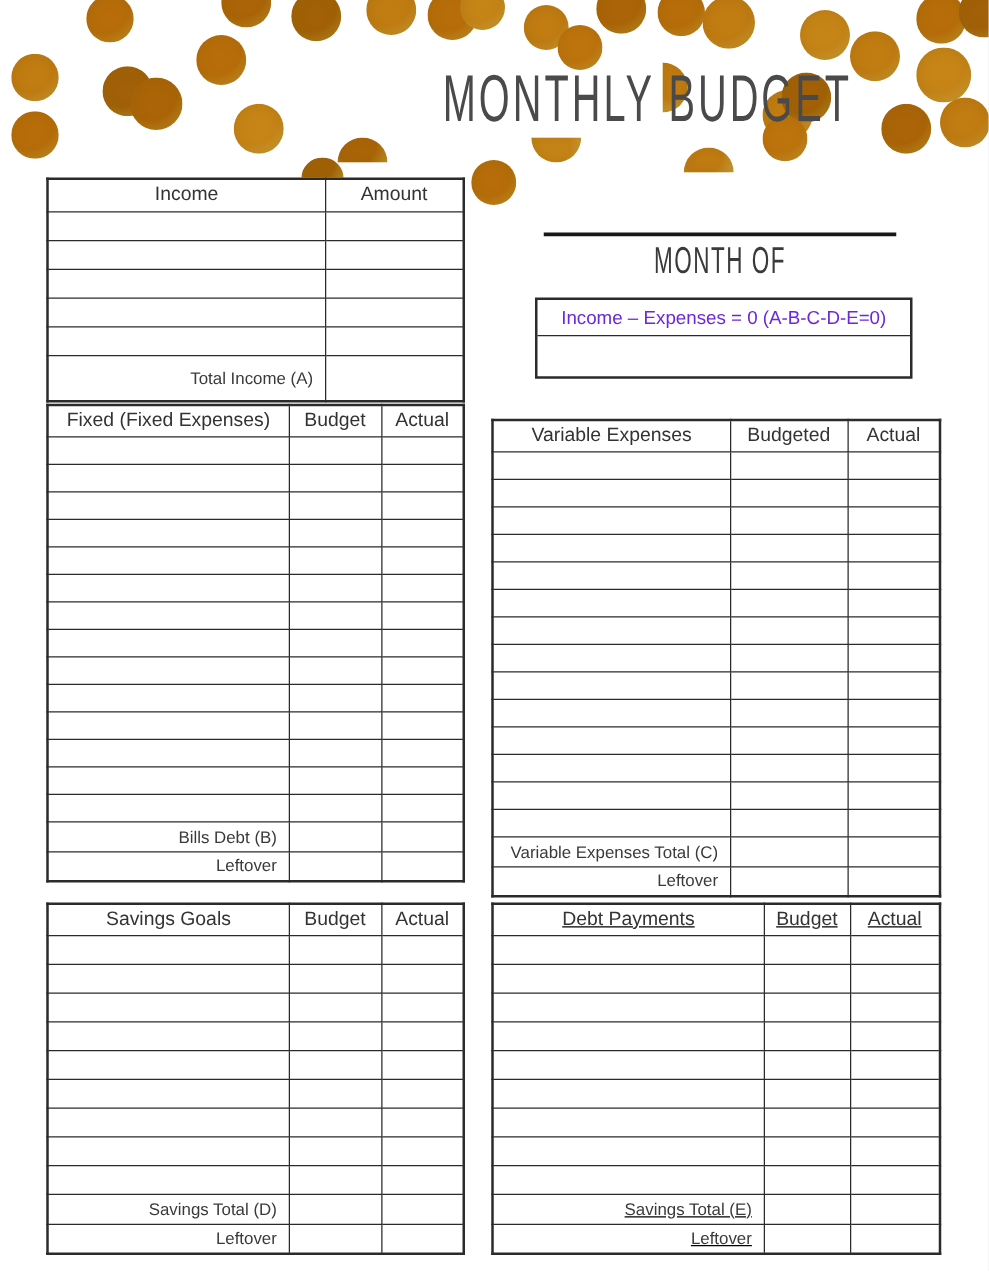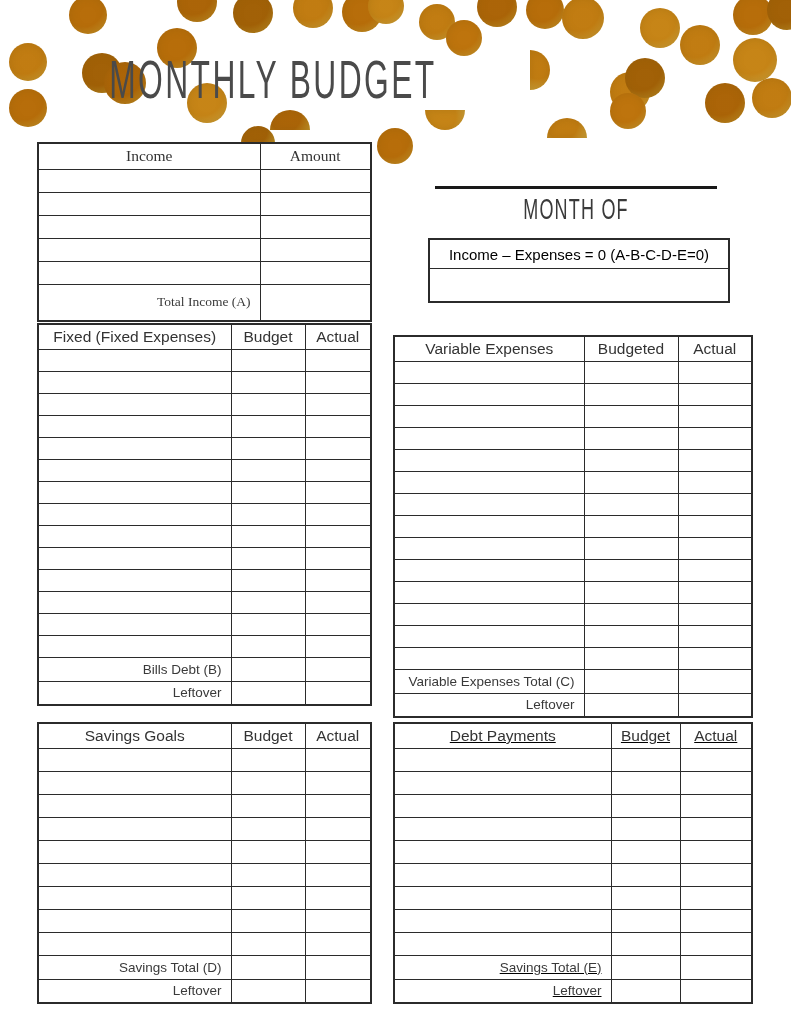--- a/index.html
+++ b/index.html
@@ -2,32 +2,32 @@
 <html><head>
 <meta charset="utf-8">
 <style>
   html,body{margin:0;padding:0;background:#e9e9e9;}
   .page{position:relative;width:791px;height:1024px;margin:0 auto;background:#ffffff;
         overflow:hidden;font-family:"Liberation Sans",sans-serif;}
   
   .confetti{position:absolute;inset:0;z-index:0;}
   .dot{position:absolute;box-shadow:inset 0 0 10px rgba(128,90,12,.28);}
   
-  .title-wrap{position:absolute;top:49px;left:0;width:791px;text-align:left;z-index:2;}
+  .title-wrap{position:absolute;top:49px;left:0;width:791px;text-align:right;z-index:2;}
   .skinny{display:inline-block;transform:scaleX(.60);transform-origin:center;
           font-family:"Liberation Sans",sans-serif;font-weight:400;white-space:nowrap;}
   .t-big{font-size:53px;letter-spacing:4px;color:#4a4a4a;}
   .t-mid{font-size:30px;letter-spacing:2px;color:#3a3a3a;}
   
   .grid{position:absolute;z-index:1;border-collapse:collapse;table-layout:fixed;
         background:#ffffff;border:2px solid #2b2b2b;}
   .grid th,.grid td{border:1.5px solid #2b2b2b;padding:0;overflow:hidden;}
   .grid th{font-weight:400;font-size:15.5px;color:#333;text-align:center;}
   .grid td.lbl{font-size:13.5px;color:#3a3a3a;text-align:right;padding-right:9px;}
-  .t-income{left:37px;top:142px;width:335px;font-family:Liberation Serif, serif;}
+  .t-income{left:37px;top:142px;width:335px;}
   .t-income thead tr{height:26px}.t-income tbody tr{height:23px}.t-income tfoot tr{height:37px}
   .t-bills{left:37px;top:323px;width:335px;}
   .t-var{left:393px;top:335px;width:360px;}
   .t-bills thead tr,.t-var thead tr{height:25px}
   .t-bills tbody tr,.t-var tbody tr{height:22px}
   .t-bills tfoot tr,.t-var tfoot tr{height:24px}
   .t-sav{left:37px;top:722px;width:335px;}
   .t-debt{left:393px;top:722px;width:360px;text-decoration:underline;}
   .t-sav thead tr,.t-debt thead tr{height:25px}
   .t-sav tbody tr,.t-debt tbody tr{height:23px}
@@ -35,21 +35,21 @@
   
   .month-line{position:absolute;left:435px;top:186px;width:282px;height:3px;
               background:#181818;z-index:2;}
   .month-label-wrap{position:absolute;left:435px;top:192px;width:282px;
                     text-align:center;z-index:2;}
   .formula-box{position:absolute;left:428px;top:238px;width:302px;height:65px;
                border:2px solid #2b2b2b;background:#fff;z-index:2;
                display:flex;flex-direction:column;box-sizing:border-box;}
   .formula-row{height:28px;flex:0 0 28px;border-bottom:1.5px solid #2b2b2b;
                display:flex;align-items:center;justify-content:center;
-               font-size:15px;color:#000000;}
+               font-size:15px;color:#6d28d9;}
   .formula-empty{flex:1;}
 </style>
 </head>
 <body>
 
 <div class="page">
 
   <div id="confetti" class="confetti">
       <div class="dot" style="left: 69px; top: -4px; width: 38px; height: 38px; border-radius: 50%; background: radial-gradient(circle at 38% 30%, rgb(216, 167, 51) 0%, rgb(216, 167, 51) 55%, rgba(0, 0, 0, 0.08) 100%), rgb(216, 167, 51); background-blend-mode: multiply;"></div>
       <div class="dot" style="left: 177px; top: -18px; width: 40px; height: 40px; border-radius: 50%; background: radial-gradient(circle at 38% 30%, rgb(209, 160, 44) 0%, rgb(209, 160, 44) 55%, rgba(0, 0, 0, 0.08) 100%), rgb(209, 160, 44); background-blend-mode: multiply;"></div>

